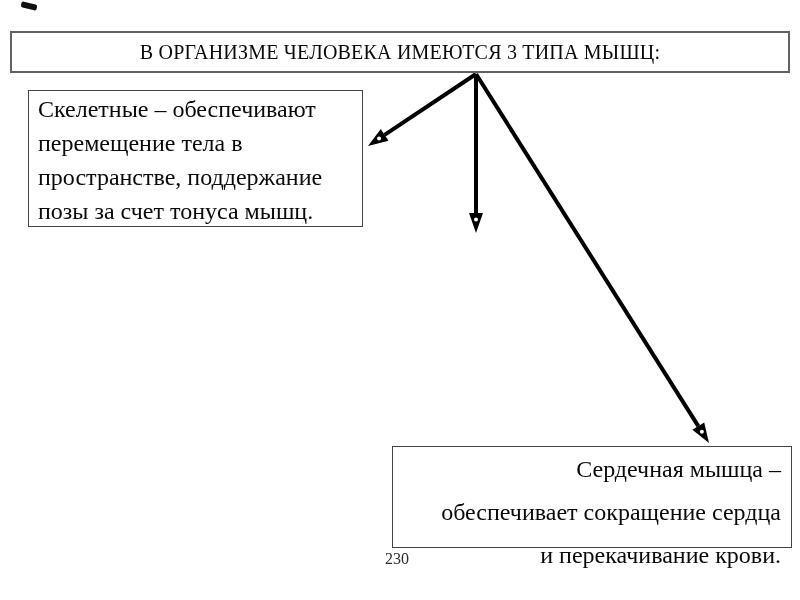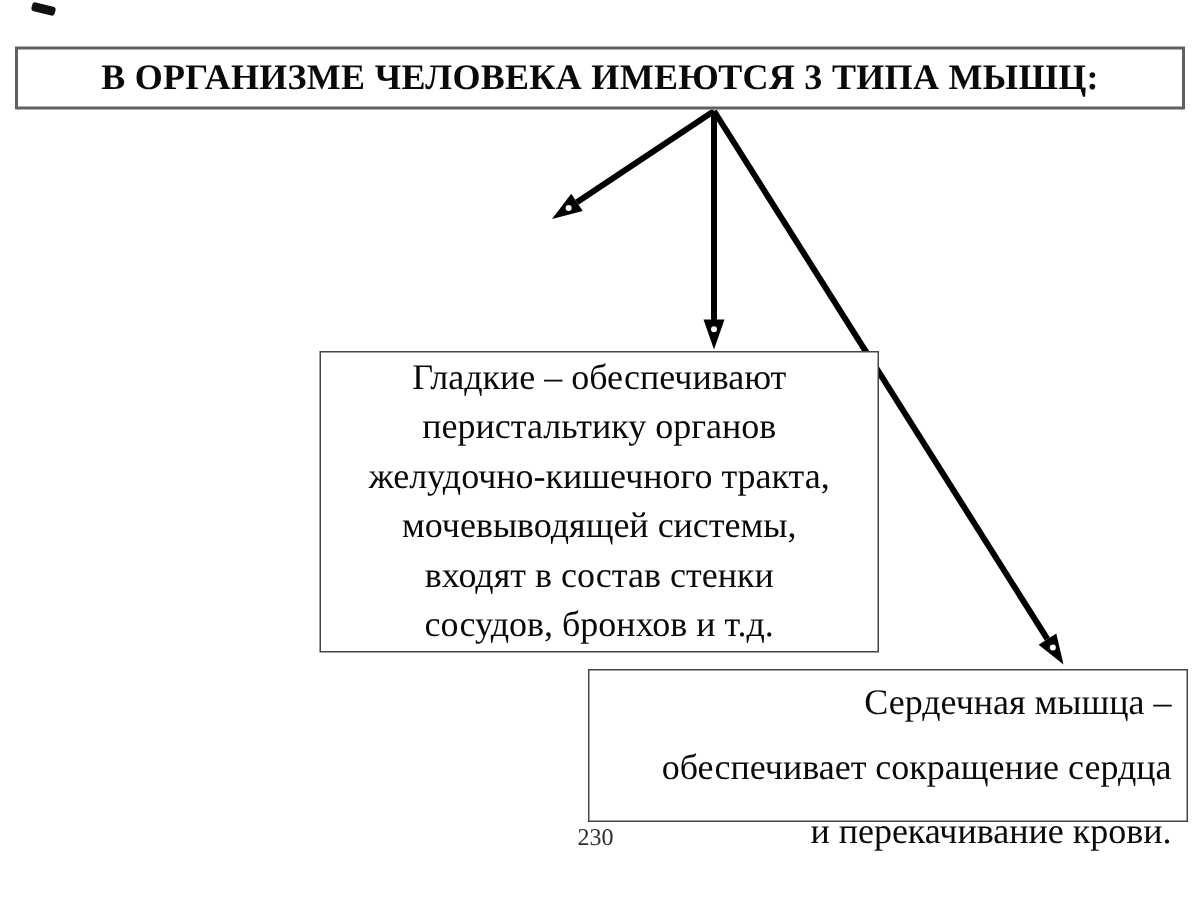--- a/index.html
+++ b/index.html
@@ -23,22 +23,22 @@
     left: 10px; top: 31px;
     width: 780px; height: 42px;
     border: 2px solid #616161;
     box-sizing: border-box;
     background: #ffffff;
     display: flex;
     align-items: center;
     justify-content: center;
   }
   .title-text {
-    font-size: 24px;
-    font-weight: bold;
+    font-size: 20px;
+    font-weight: normal;
     letter-spacing: 0.2px;
     white-space: nowrap;
   }
   .tbox {
     position: absolute;
     box-sizing: border-box;
     border: 1.5px solid #454545;
     background: #ffffff;
     font-size: 24px;
     white-space: pre-line;
@@ -101,27 +101,25 @@
       <line x1="476" y1="74" x2="698.3" y2="426.1" stroke="#000000" stroke-width="4"></line>
       <path d="M709,443 L692.4,429.8 L704.2,422.4 Z" fill="#000000"></path>
       <circle cx="701.9" cy="431.7" r="2" fill="#ffffff"></circle>
     </g>
   </svg>
 
   <div class="title-box">
     <span class="title-text">В ОРГАНИЗМЕ ЧЕЛОВЕКА ИМЕЮТСЯ 3 ТИПА МЫШЦ:</span>
   </div>
 
+  <div class="tbox box-skeletal">Скелетные – обеспечивают
+перемещение тела в
+пространстве, поддержание
+позы за счет тонуса мышц.</div>
 
-  <div class="tbox box-smooth">Гладкие – обеспечивают
-перистальтику органов
-желудочно-кишечного тракта,
-мочевыводящей системы,
-входят в состав стенки
-сосудов, бронхов и т.д.</div>
 
   <div class="tbox box-cardiac">Сердечная мышца –
 обеспечивает сокращение сердца
 и перекачивание крови.</div>
 
   <div class="page-number">230</div>
 
 </div>
 
 </body></html>

